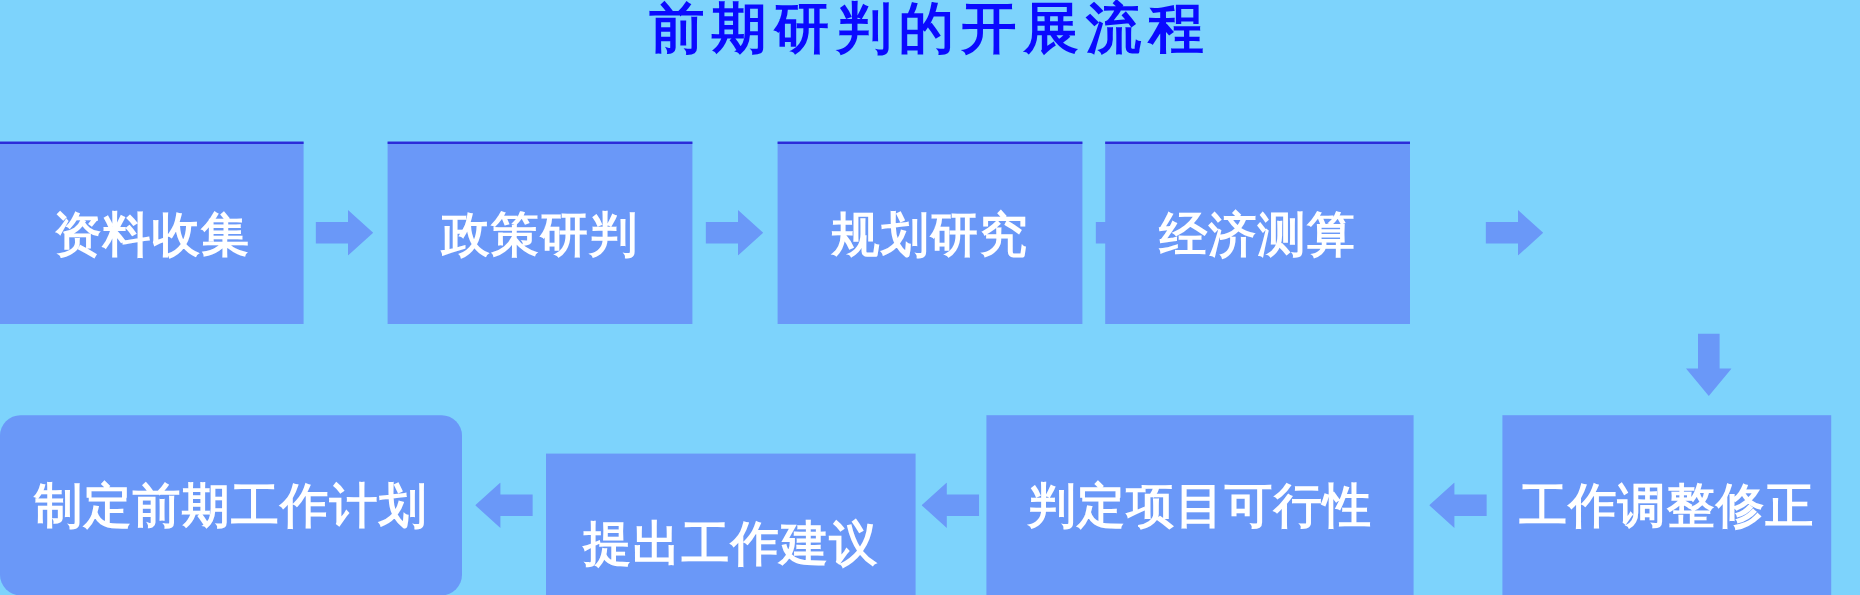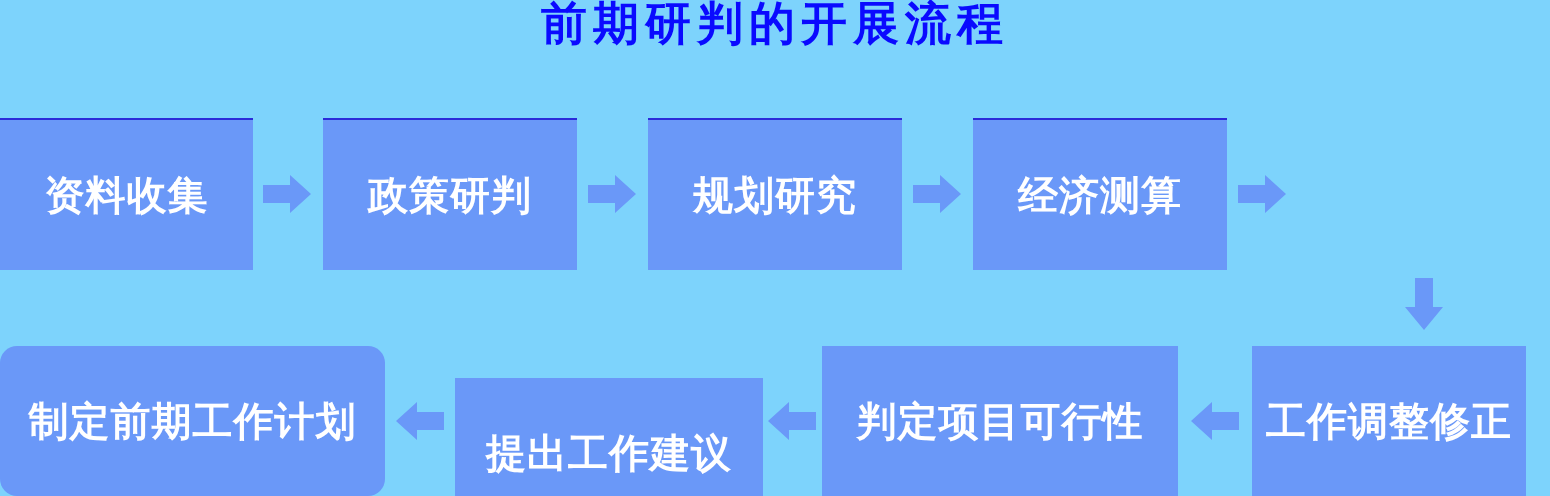--- a/index.html
+++ b/index.html
@@ -88,21 +88,21 @@
   <div class="box row1" style="left:648px; width:254px;">
     <span>规划研究</span>
   </div>
 
   <div class="arrow" style="left:913px; top:175px;">
     <svg width="48" height="38" viewBox="0 0 48 38">
         <path d="M0,10 H27 V0 L48,19 L27,38 V28 H0 Z"></path>
       </svg>
   </div>
 
-  <div class="box row1" style="left:973px; width:254px;">
+  <div class="box row1" style="left:921px; width:254px;">
     <span>经济测算</span>
   </div>
 
   <div class="arrow" style="left:1238px; top:175px;">
     <svg width="48" height="38" viewBox="0 0 48 38">
         <path d="M0,10 H27 V0 L48,19 L27,38 V28 H0 Z"></path>
       </svg>
   </div>
 
 

